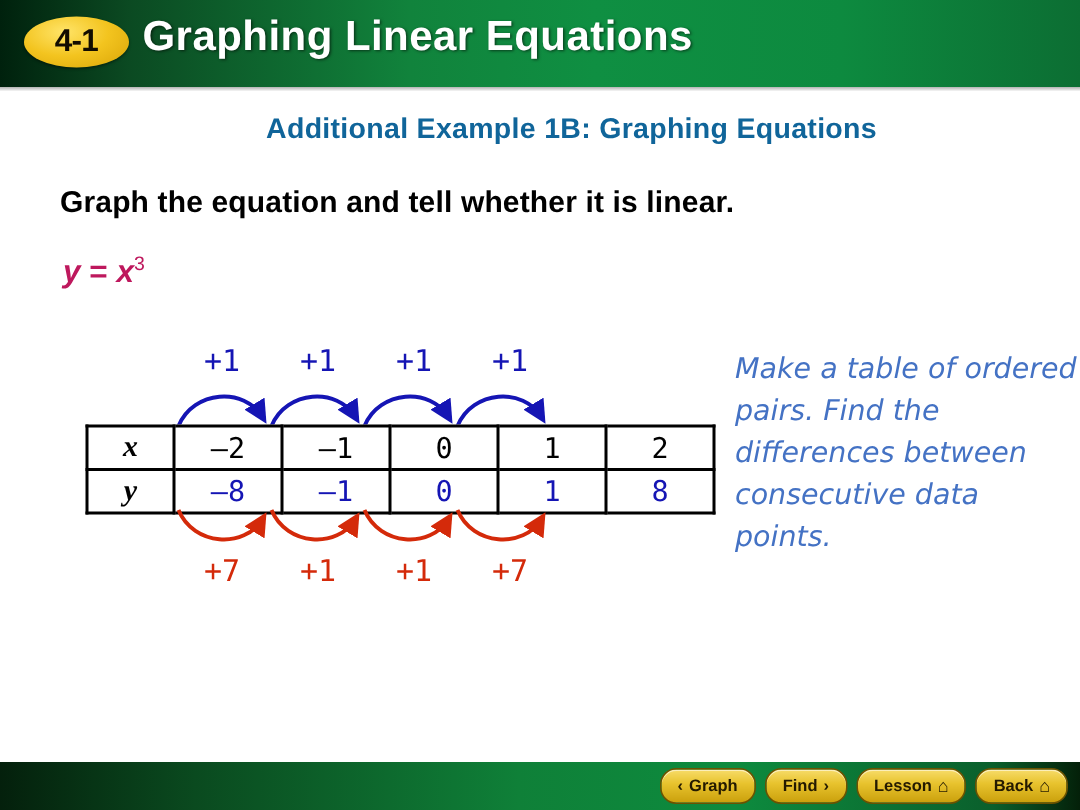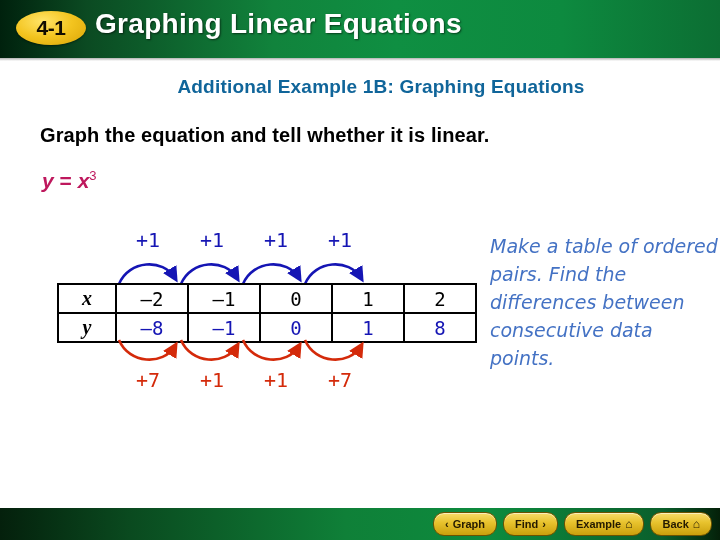--- a/index.html
+++ b/index.html
@@ -294,21 +294,21 @@
   <div id="nav-buttons">
     <div class="nav-btn">
       <span class="chev">‹</span>
       <span>Graph</span>
     </div>
     <div class="nav-btn">
       <span>Find</span>
       <span class="chev">›</span>
     </div>
     <div class="nav-btn">
-      <span>Example</span>
+      <span>Lesson</span>
       <span class="home">⌂</span>
     </div>
     <div class="nav-btn">
       <span>Back</span>
       <span class="home">⌂</span>
     </div>
   </div>
 </div>
 
 </body></html>

